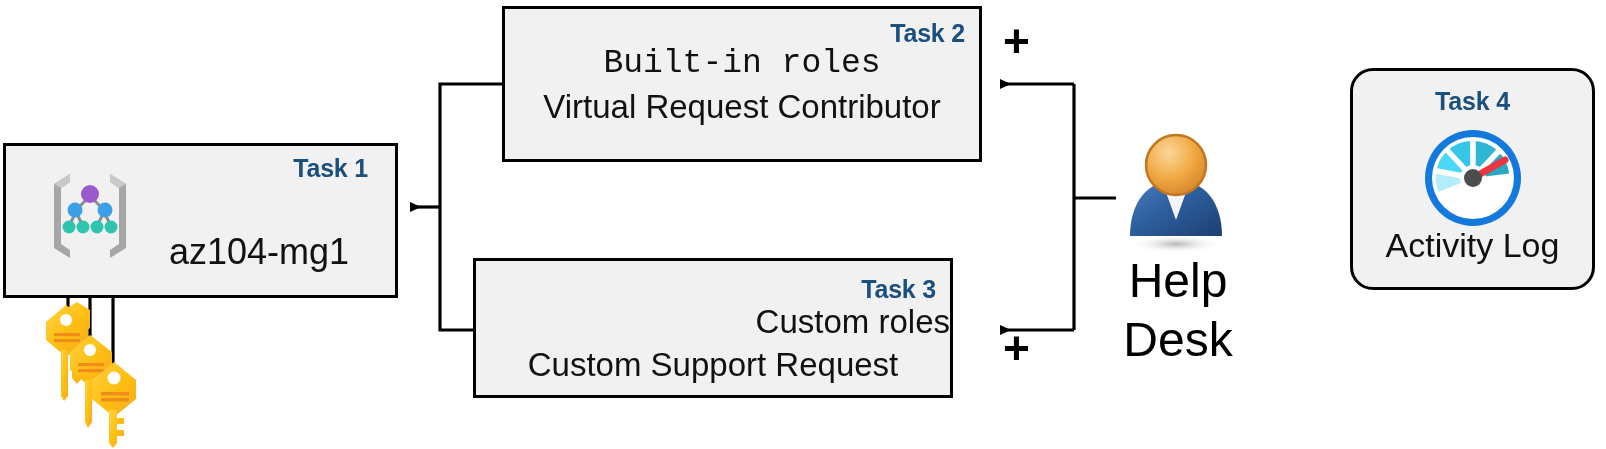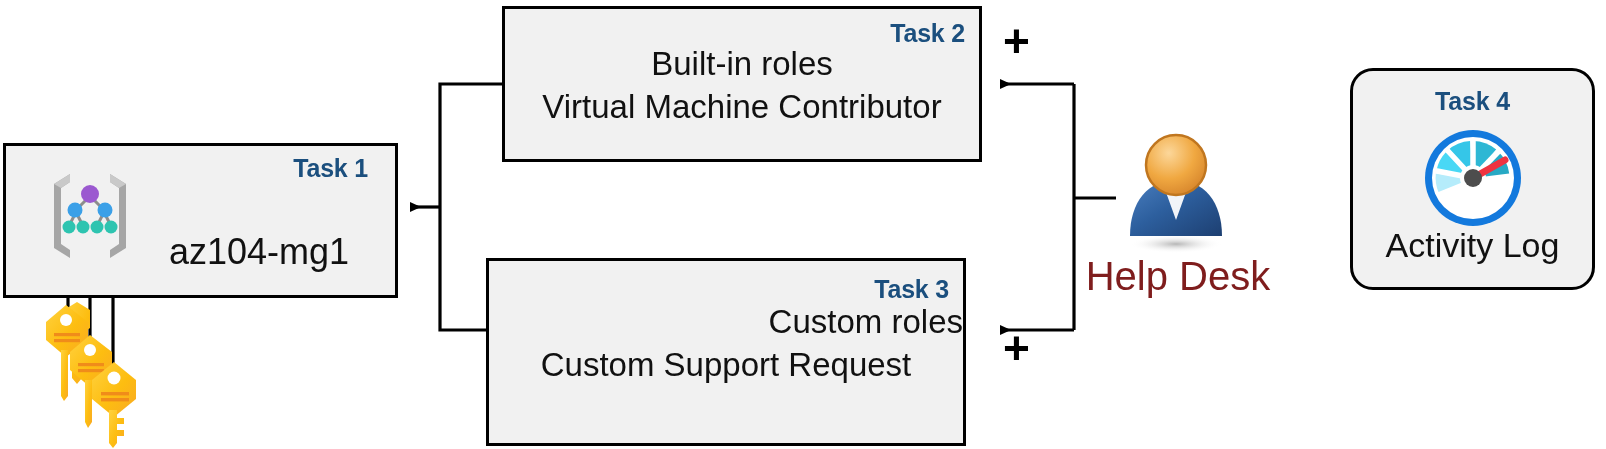--- a/index.html
+++ b/index.html
@@ -38,40 +38,40 @@
   #task1{left:3px;top:143px;width:395px;height:155px;}
   #task1 .task-label{right:27px;top:8px;}
   #task1-title{left:163px;top:85px;font-size:36px;text-align:center;}
 
   
   #mg-icon{position:absolute;left:48px;top:170px;width:84px;height:92px;}
 
   
   #task2{left:502px;top:6px;width:480px;height:156px;}
   #task2 .task-label{right:14px;top:10px;}
-  #t2-line1{left:0;right:0;top:36px;}
+  #t2-line1{left:0;right:0;top:36px;font-family:Liberation Mono, monospace;}
   #t2-line2{left:0;right:0;top:79px;}
 
   
-  #task3{left:486px;top:258px;width:480px;height:188px;}
+  #task3{left:473px;top:258px;width:480px;height:140px;}
   #task3 .task-label{right:14px;top:14px;}
   #t3-line1{left:0;right:0;top:42px;text-align:right;}
   #t3-line2{left:0;right:0;top:85px;}
 
   
   #task4{left:1350px;top:68px;width:245px;height:222px;border-radius:23px;}
   #task4 .task-label{left:0;right:0;top:16px;text-align:center;}
   #t4-caption{left:0;right:0;top:155px;font-size:34px;}
   #gauge{position:absolute;left:50%;top:55px;margin-left:-52px;width:104px;height:104px;}
 
   
   #person{position:absolute;left:1110px;top:132px;width:132px;height:122px;}
   #person-label{
     position:absolute;left:1078px;top:252px;width:200px;
-    text-align:center;font-size:40px;color:#7f1d1d;line-height:1.22;
+    text-align:center;font-size:48px;color:#000000;line-height:1.22;
   }
 
   
   #wires{position:absolute;left:0;top:0;width:1606px;height:449px;}
 
   
   .plus{
     position:absolute;font-size:46px;font-weight:bold;color:#000;
     line-height:1;font-family:"Liberation Sans", sans-serif;
   }
@@ -144,21 +144,21 @@
     <circle cx="57" cy="40" r="7.5" fill="#3ba0e8"></circle>
     <circle cx="21" cy="57" r="6.5" fill="#2ec4b0"></circle>
     <circle cx="35" cy="57" r="6.5" fill="#2ec4b0"></circle>
     <circle cx="49" cy="57" r="6.5" fill="#2ec4b0"></circle>
     <circle cx="63" cy="57" r="6.5" fill="#2ec4b0"></circle>
   </svg>
 
   <div class="task-box" id="task2">
     <span class="task-label">Task 2</span>
     <span class="box-text" id="t2-line1">Built-in roles</span>
-    <span class="box-text" id="t2-line2">Virtual Machine Contributor</span>
+    <span class="box-text" id="t2-line2">Virtual Request Contributor</span>
   </div>
 
   <div class="task-box" id="task3">
     <span class="task-label">Task 3</span>
     <span class="box-text" id="t3-line1">Custom roles</span>
     <span class="box-text" id="t3-line2">Custom Support Request</span>
   </div>
 
   <div class="task-box" id="task4">
     <span class="task-label">Task 4</span>

